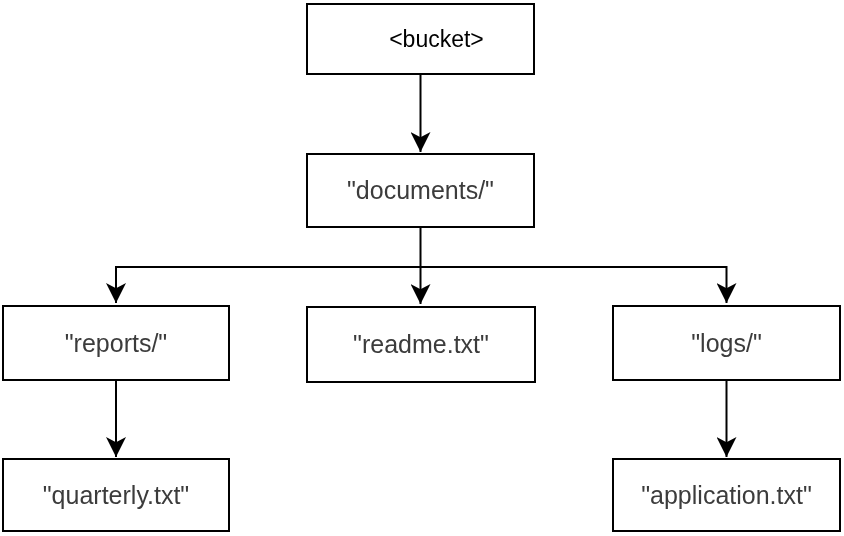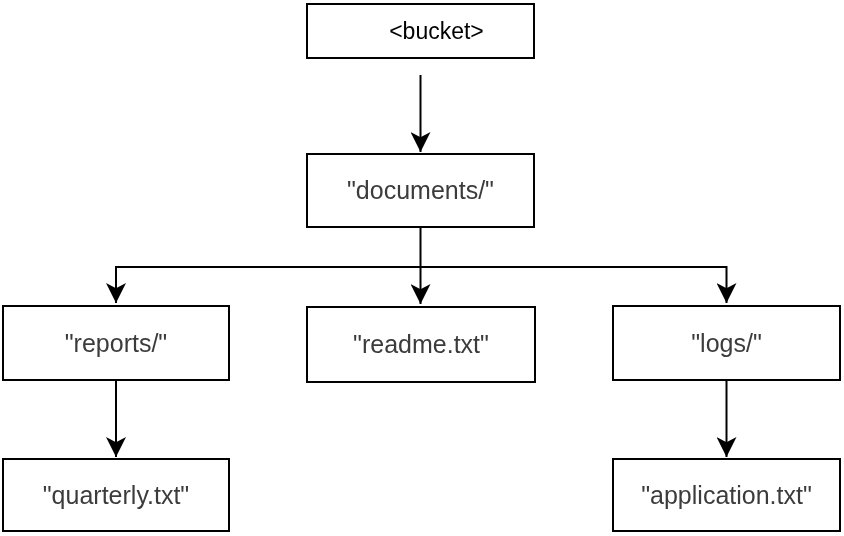--- a/index.html
+++ b/index.html
@@ -60,21 +60,21 @@
 
     <path class="edge" d="M420.5,267 V304" marker-end="url(#arrow)"></path>
 
     <path class="edge" d="M420.5,267 H726.5 V303" marker-end="url(#arrow)"></path>
 
     <path class="edge" d="M116,381 V457" marker-end="url(#arrow)"></path>
 
     <path class="edge" d="M726.5,381 V457" marker-end="url(#arrow)"></path>
   </svg>
 
-  <div class="node root" style="left:306px; top:3px;   width:229px; height:56px;padding-left:32px;">
+  <div class="node root" style="left:306px; top:3px;   width:229px; height:72px;padding-left:32px;">
     <span>&lt;bucket&gt;</span>
   </div>
 
   <div class="node" style="left:306px; top:153px; width:229px; height:75px;">
     <span>"documents/"</span>
   </div>
 
   <div class="node" style="left:2px;   top:305px; width:228px; height:76px;">
     <span>"reports/"</span>
   </div>

